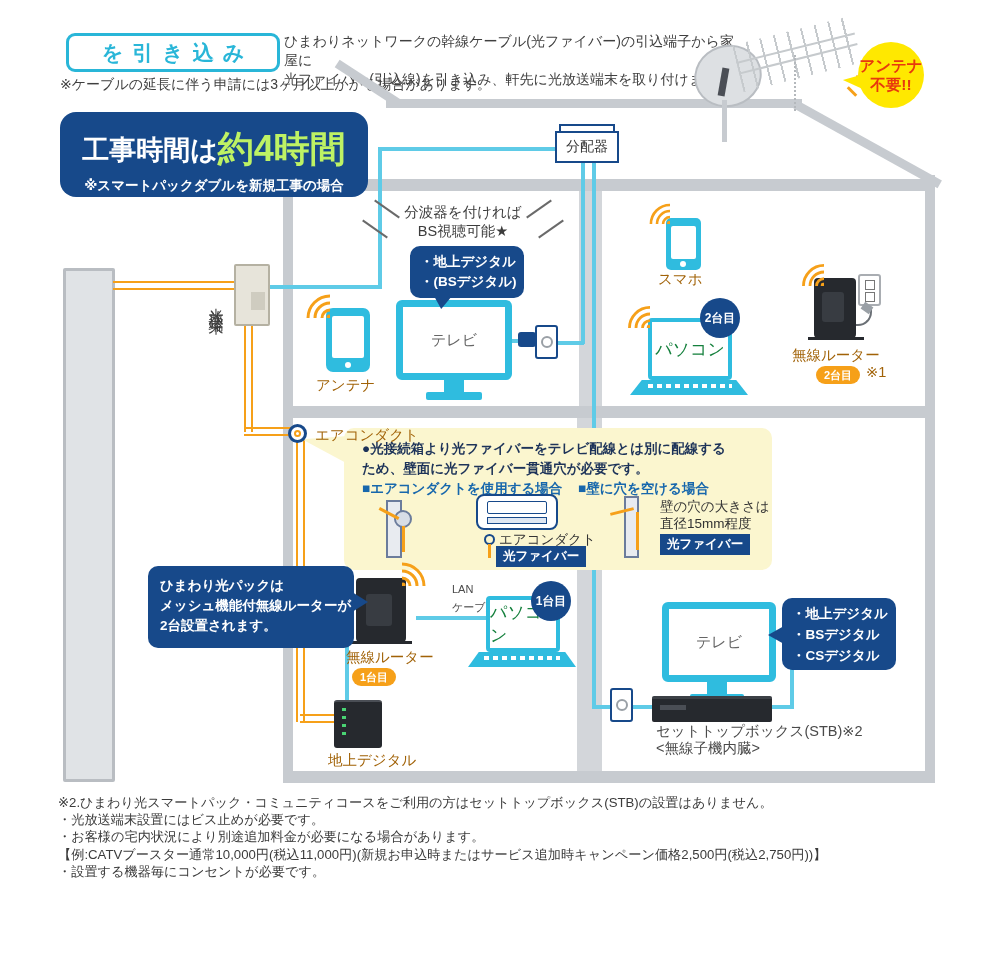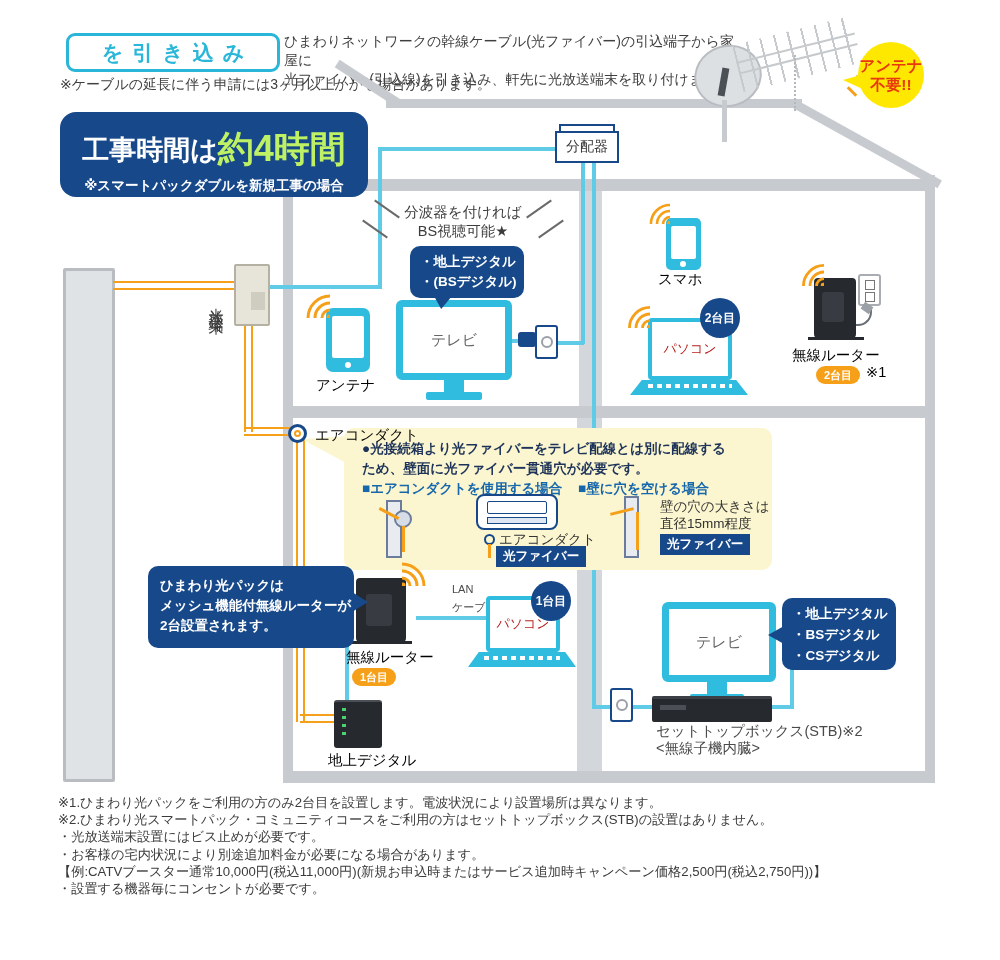--- a/index.html
+++ b/index.html
@@ -14,27 +14,27 @@
   .ov{position:absolute;width:9px;border-left:2.5px solid #f6a019;border-right:2.5px solid #f6a019;box-sizing:border-box;z-index:2;}
   .navy{background:#17498a;color:#fff;}
   .bubble{position:absolute;background:#17498a;color:#fff;border-radius:10px;font-weight:bold;z-index:7;}
   .pill{position:absolute;background:#f6a019;color:#fff;font-weight:bold;font-size:11px;border-radius:9px;
         display:flex;align-items:center;justify-content:center;z-index:8;}
   .circlebadge{position:absolute;background:#17498a;color:#fff;font-weight:bold;font-size:12px;border-radius:50%;
         display:flex;align-items:center;justify-content:center;z-index:8;}
   .socket{position:absolute;width:23px;height:34px;background:#fff;border:2.5px solid #17498a;border-radius:3px;
         box-sizing:border-box;z-index:6;display:flex;align-items:center;justify-content:center;}
   .socket .hole{width:8px;height:8px;border:2px solid #9aa0a6;border-radius:50%;}
-  .devlabel{position:absolute;font-size:14.5px;color:#000000;z-index:6;}
+  .devlabel{position:absolute;font-size:14.5px;color:#a16207;z-index:6;}
   .tv{position:absolute;background:#fff;border:7px solid #2fbcdf;border-radius:6px;box-sizing:border-box;
       display:flex;align-items:center;justify-content:center;font-size:15px;color:#666;z-index:6;}
   .cyfill{background:#2fbcdf;}
   .blackdev{position:absolute;background:#26292e;z-index:6;}
   .screen{position:absolute;background:#fff;border:4px solid #2fbcdf;border-radius:4px;box-sizing:border-box;
-      display:flex;align-items:center;justify-content:center;font-size:13px;color:#b91c1c;z-index:6;}
+      display:flex;align-items:center;justify-content:center;font-size:17px;color:#15803d;z-index:6;}
   .kbd{position:absolute;background:#2fbcdf;clip-path:polygon(10% 0,90% 0,100% 100%,0 100%);z-index:6;}
   .keys{position:absolute;background:repeating-linear-gradient(90deg,#fff 0 5px,transparent 5px 9px);height:4px;z-index:7;}
   .slash{position:absolute;width:30px;height:2px;background:#6a6a6a;z-index:4;}
   .wifi{position:absolute;z-index:7;}
   .fn{font-size:13.2px;line-height:17.2px;color:#3b3b3b;}
   .notehead{position:absolute;font-size:13.5px;font-weight:bold;color:#1767ac;}
   .fiberbadge{position:absolute;background:#17498a;color:#fff;font-size:12.5px;font-weight:bold;padding:2px 7px;}
   .wallicon{position:absolute;background:#e8ebf0;border:2px solid #6b7c9c;box-sizing:border-box;}
   .ofiber{position:absolute;background:#f6a019;z-index:3;}
 </style>
@@ -304,21 +304,20 @@
   <div class="socket" style="left:610px;top:688px;">
       <div class="hole"></div>
     </div>
   <div class="blackdev" style="left:652px;top:696px;width:120px;height:23px;border-radius:2px;border-top:3px solid #3c4046;">
     <div style="position:absolute;left:8px;top:6px;width:26px;height:5px;background:#4a4e55;"></div>
   </div>
   <div class="abs pre" style="left:656px;top:723px;font-size:14.5px;line-height:17px;color:#4a4a4a;z-index:6;">セットトップボックス(STB)※2
 &lt;無線子機内臓&gt;</div>
 
   <div class="abs" style="left:58px;top:794px;width:910px;">
-    <div class="fn">※1.ひまわり光パックをご利用の方のみ2台目を設置します。電波状況により設置場所は異なります。</div>
     <div class="fn">※2.ひまわり光スマートパック・コミュニティコースをご利用の方はセットトップボックス(STB)の設置はありません。</div>
     <div class="fn">・光放送端末設置にはビス止めが必要です。</div>
     <div class="fn">・お客様の宅内状況により別途追加料金が必要になる場合があります。</div>
     <div class="fn">【例:CATVブースター通常10,000円(税込11,000円)(新規お申込時またはサービス追加時キャンペーン価格2,500円(税込2,750円))】</div>
     <div class="fn">・設置する機器毎にコンセントが必要です。</div>
   </div>
 
 </div>
 
 </body></html>

